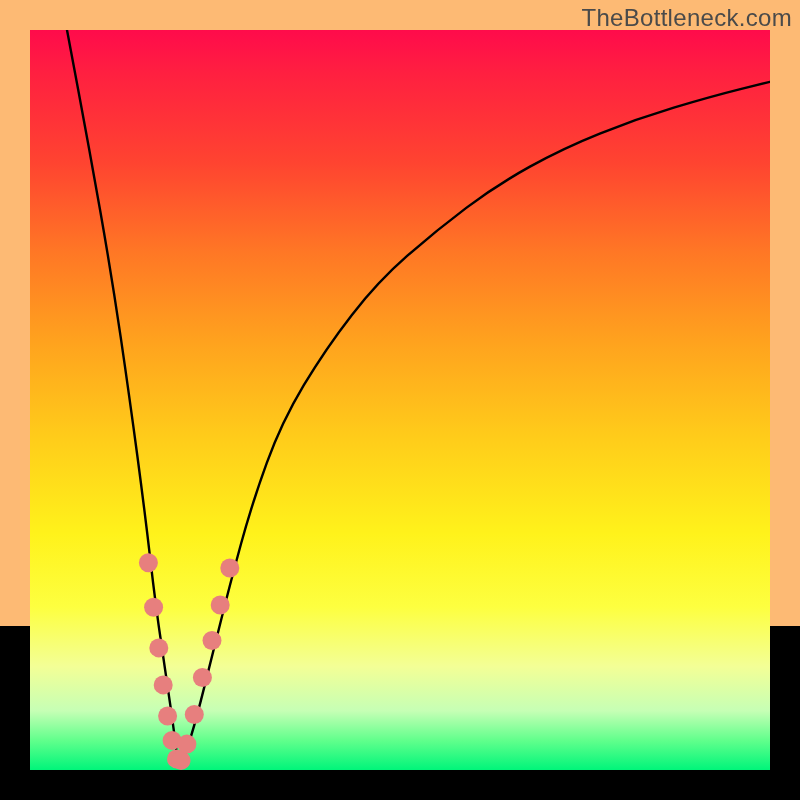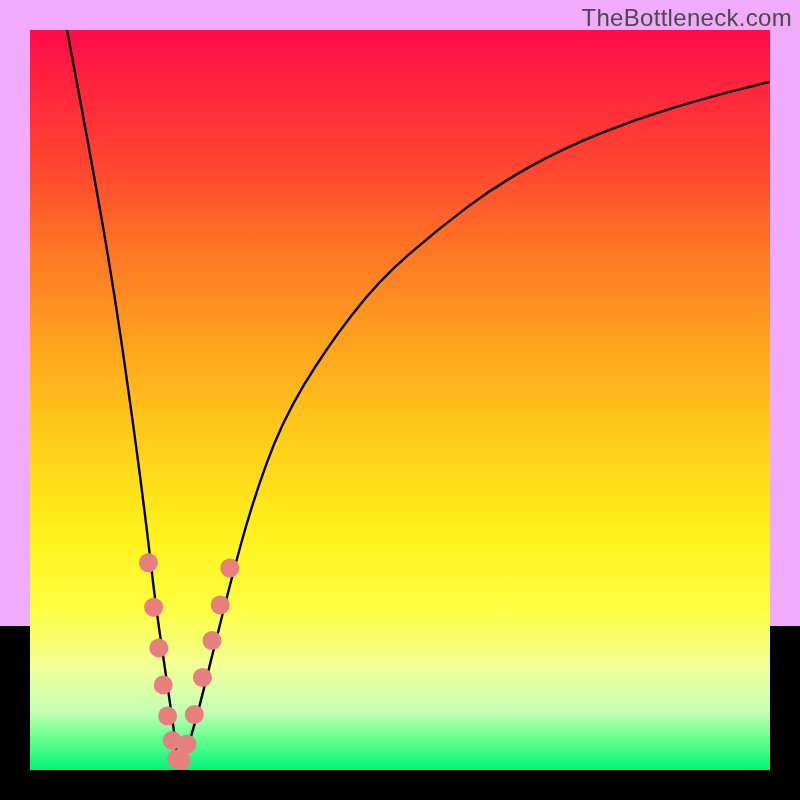--- a/index.html
+++ b/index.html
@@ -9,21 +9,21 @@
     height: 800px;
     overflow: hidden;
     background: #000;
     font-family: Arial, Helvetica, sans-serif;
   }
   .frame {
     position: absolute;
     top: 0; left: 0;
     width: 800px;
     height: 626px;
-    background: #f0abfc;
+    background: #fdba74;
   }
   .plot-area {
     position: absolute;
     top: 30px;
     left: 30px;
     width: 740px;
     height: 740px;
     overflow: hidden;
   }
   .gradient-bg {

